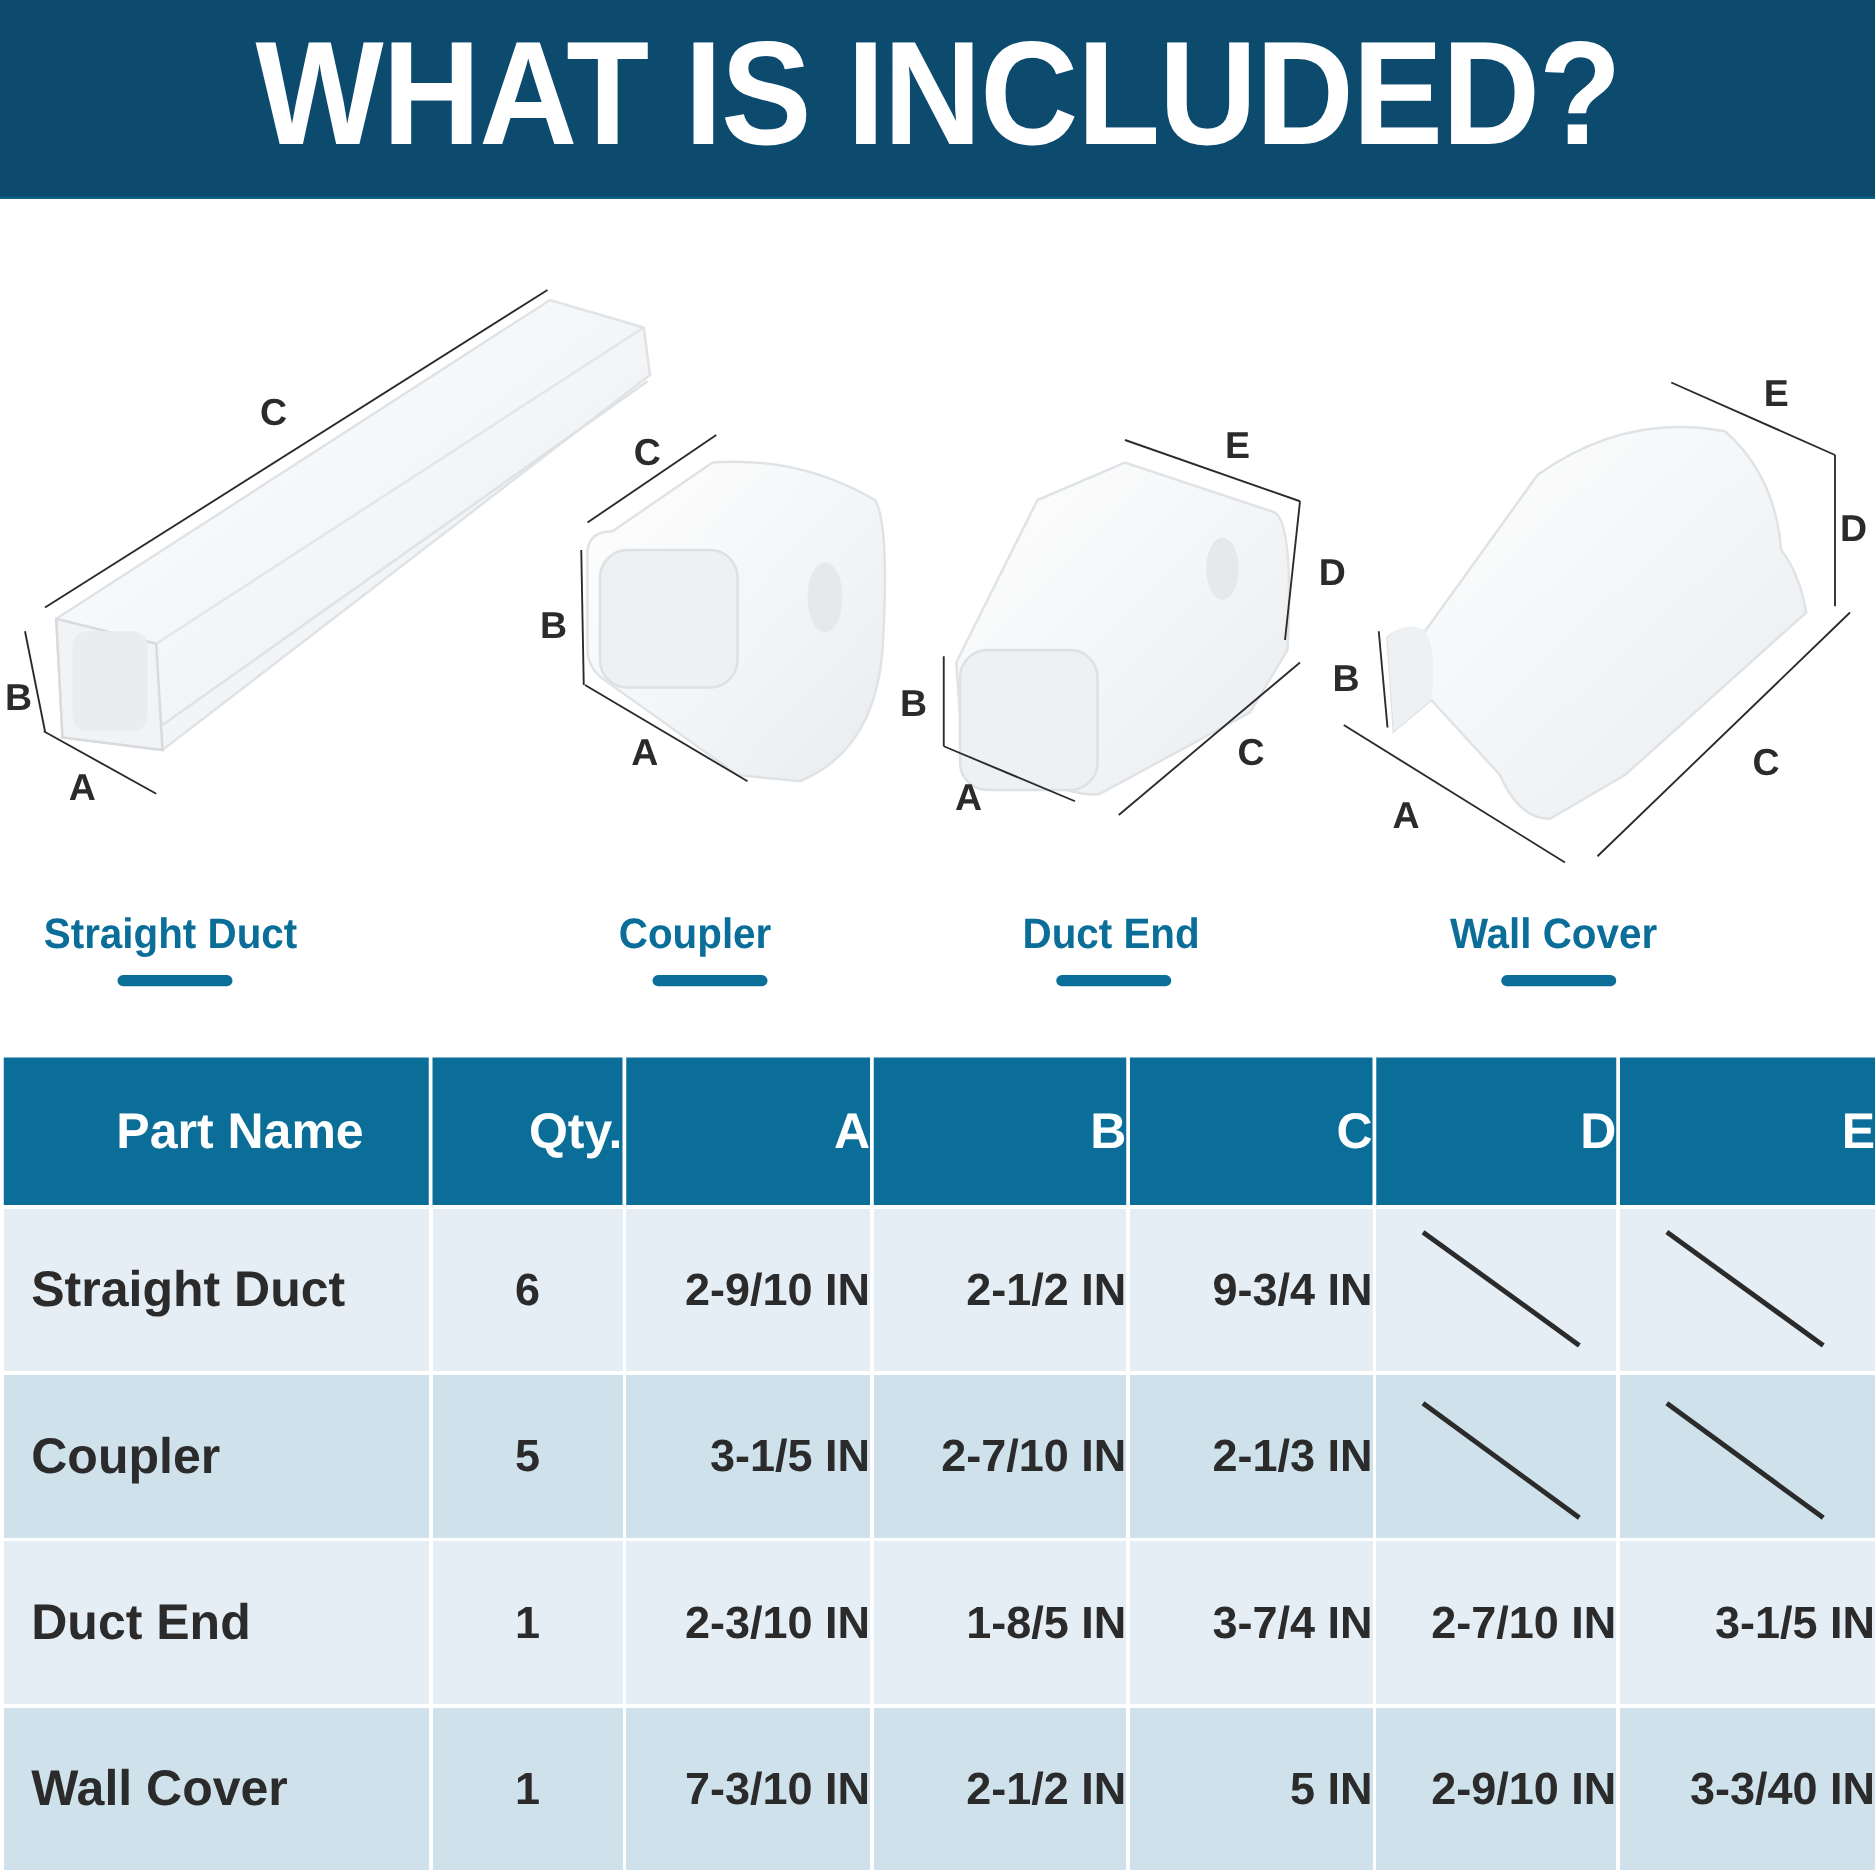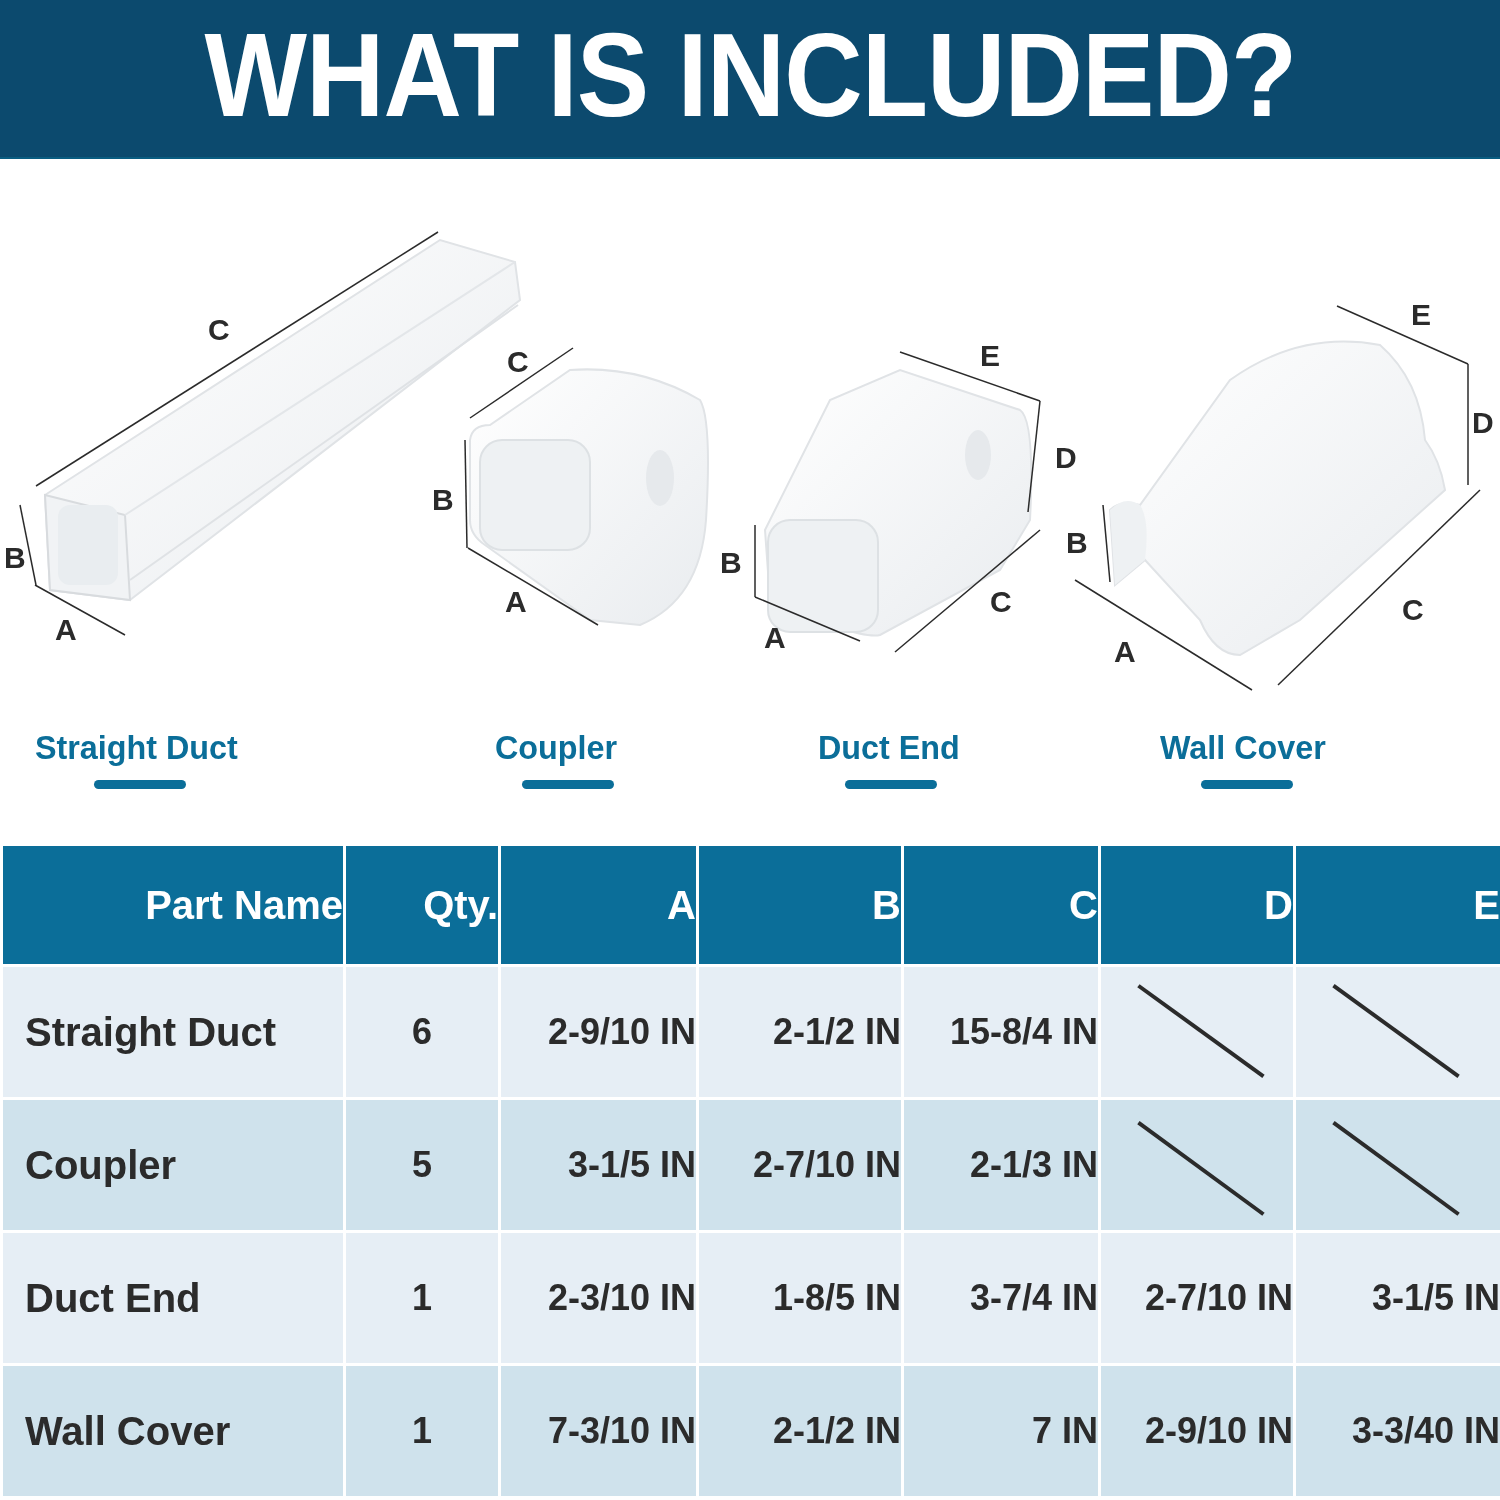--- a/index.html
+++ b/index.html
@@ -12,21 +12,21 @@
   .stage { position:absolute; left:0; top:160px; width:1500px; height:560px; }
   .stage svg { position:absolute; left:0; top:0; }
   .dim { font-weight:bold; font-size:30px; fill:#2b2b2b; font-family:"Liberation Sans", sans-serif; }
   .labels { position:absolute; left:0; top:728px; width:1500px; height:80px; }
   .plabel { position:absolute; top:0; color:#0b6e99; font-weight:bold; font-size:34px; 
             transform:scaleX(0.95); transform-origin:left; white-space:nowrap; }
   .underline { position:absolute; top:52px; height:9px; width:92px; background:#0b6e99; border-radius:5px; }
   table { position:absolute; left:0; top:843px; width:1500px; border-collapse:collapse; table-layout:fixed; }
   th, td { border:3px solid #ffffff; padding:0; }
   th { background:#0b6e99; color:#fff; font-size:40px; font-weight:bold; height:118px; text-align:right; }
-  th.first { text-align:right; padding-left:38px; }
+  th.first { text-align:center; padding-left:38px; }
   td { height:130px; font-size:36px; font-weight:bold; color:#2b2b2b; position:relative; }
   tr.odd td { background:#e6eef5; }
   tr.even td { background:#cfe2ec; }
   td.name { padding-left:22px; font-size:40px; }
   td.qty { text-align:center; }
   td.val { padding-left:20px;text-align:right; }
   .na { position:absolute; left:0; top:0; width:100%; height:100%; }
 </style>
 </head>
 <body>
@@ -134,21 +134,21 @@
       <th>D</th>
       <th>E</th>
     </tr>
   </thead>
   <tbody>
     <tr class="odd">
       <td class="name">Straight Duct</td>
       <td class="qty">6</td>
       <td class="val">2-9/10 IN</td>
       <td class="val">2-1/2 IN</td>
-      <td class="val">15-8/4 IN</td>
+      <td class="val">9-3/4 IN</td>
       <td>
           <svg class="na" viewBox="0 0 195 130">
             <line x1="38" y1="18" x2="165" y2="110" stroke="#2b2b2b" stroke-width="4"></line>
           </svg>
         </td>
       <td>
           <svg class="na" viewBox="0 0 207 130">
             <line x1="38" y1="18" x2="165" y2="110" stroke="#2b2b2b" stroke-width="4"></line>
           </svg>
         </td>
@@ -177,18 +177,18 @@
       <td class="val">1-8/5 IN</td>
       <td class="val">3-7/4 IN</td>
       <td class="val">2-7/10 IN</td>
       <td class="val">3-1/5 IN</td>
     </tr>
     <tr class="even">
       <td class="name">Wall Cover</td>
       <td class="qty">1</td>
       <td class="val">7-3/10 IN</td>
       <td class="val">2-1/2 IN</td>
-      <td class="val">7 IN</td>
+      <td class="val">5 IN</td>
       <td class="val">2-9/10 IN</td>
       <td class="val">3-3/40 IN</td>
     </tr>
   </tbody>
 </table>
 
 </body></html>

